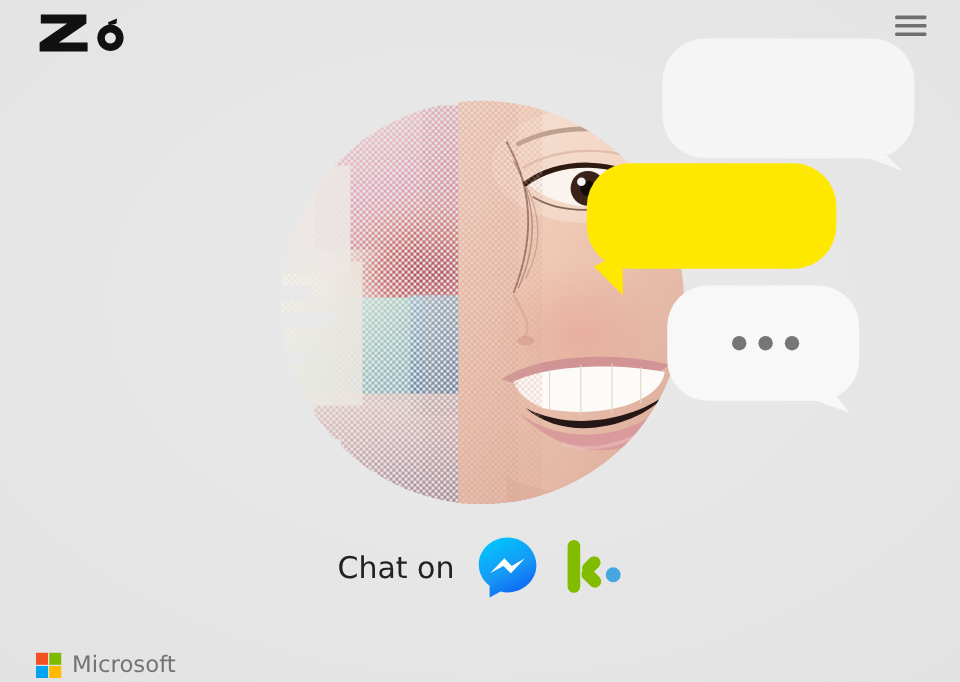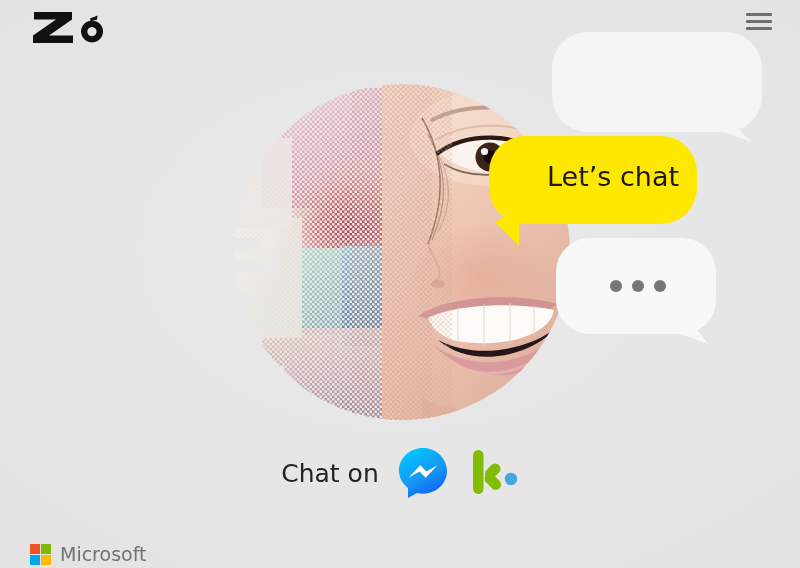--- a/index.html
+++ b/index.html
@@ -330,21 +330,20 @@
       <path d="M176,88 L200,110 L172,100 Z" fill="#f5f5f5"></path>
     </svg>
   </div>
 
   <div class="bubble" id="bubble-yellow">
     <svg width="208" height="112" viewBox="0 0 208 112" aria-hidden="true">
       <path d="M36,0 H172 A36,36 0 0 1 208,36 V52 A36,36 0 0 1 172,88 H36 A36,36 0 0 1 0,52 V36
                A36,36 0 0 1 36,0 Z" fill="#ffe800"></path>
       <path d="M30,74 L30,110 L6,86 Z" fill="#ffe800"></path>
     </svg>
-    <div class="bubble-text">Let’s chat</div>
   </div>
 
   <div class="bubble" id="bubble-dots">
     <svg width="160" height="108" viewBox="0 0 160 108" aria-hidden="true">
       <path d="M34,0 H126 A34,34 0 0 1 160,34 V62 A34,34 0 0 1 126,96 H34 A34,34 0 0 1 0,62 V34
                A34,34 0 0 1 34,0 Z" fill="#f8f8f8"></path>
       <path d="M130,78 L152,106 L124,96 Z" fill="#f8f8f8"></path>
       <g fill="#767676">
         <circle cx="60" cy="48" r="6"></circle>
         <circle cx="82" cy="48" r="6"></circle>

